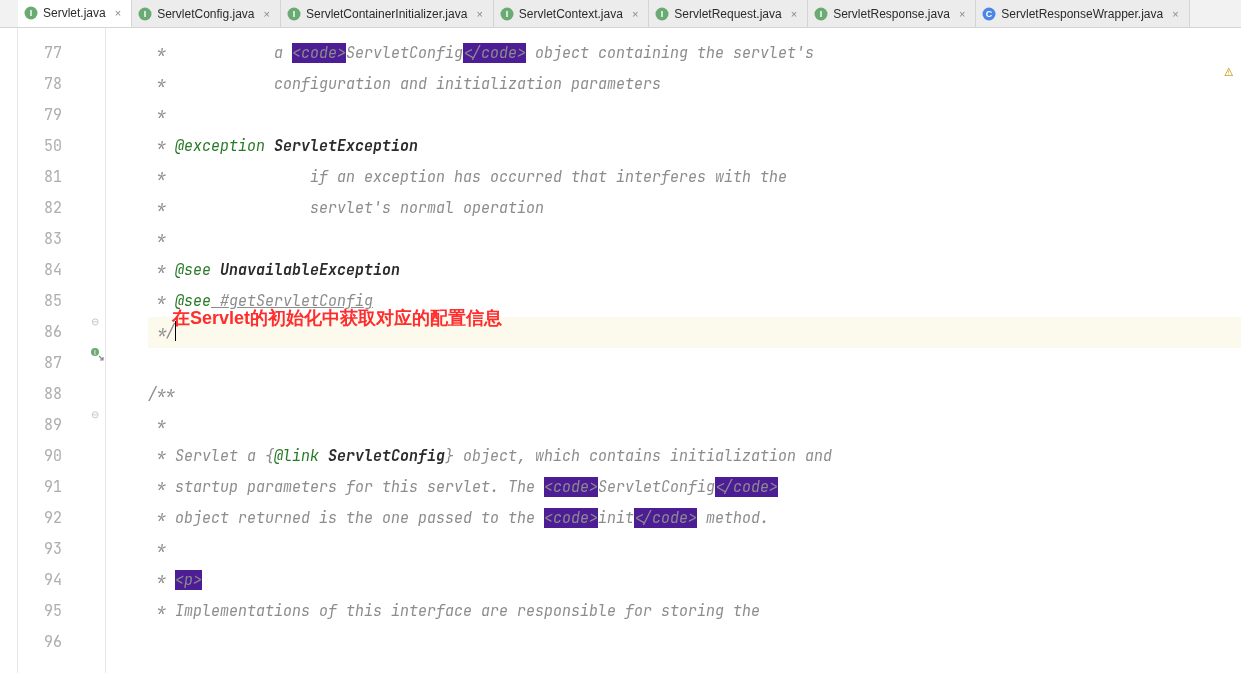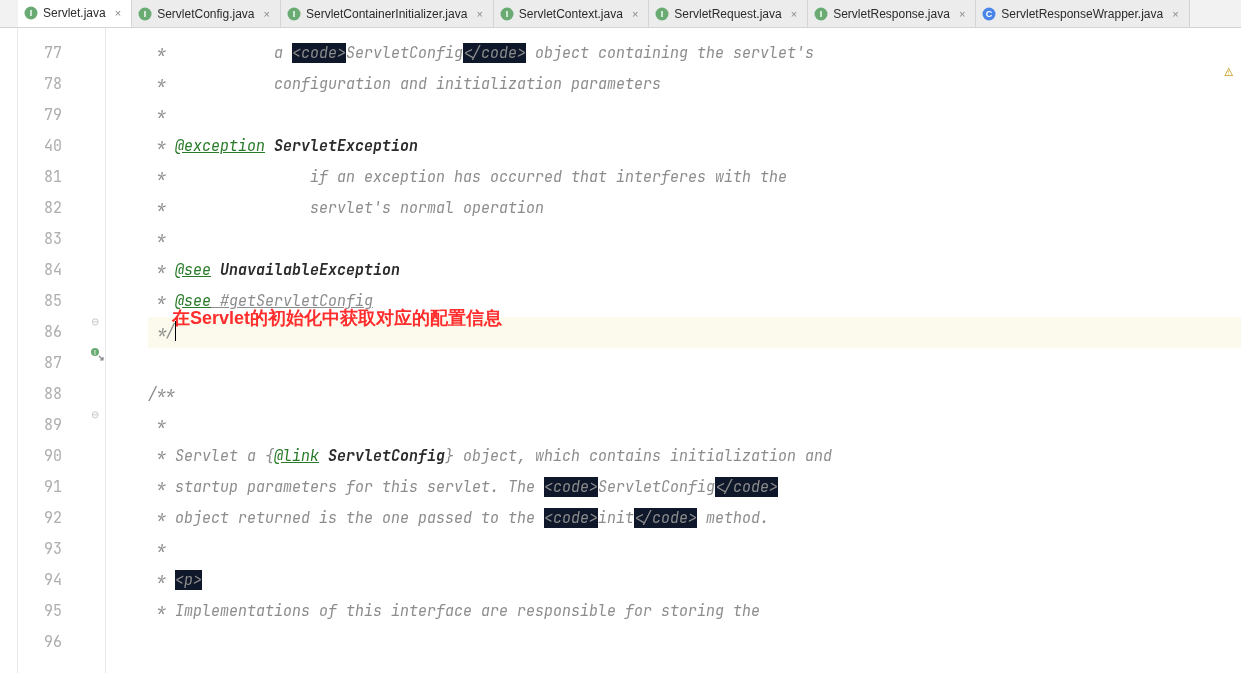--- a/index.html
+++ b/index.html
@@ -81,26 +81,26 @@
     font-family: "JetBrains Mono", Consolas, monospace;
     font-size: 15px;
     padding: 10px 0 0 42px;
     position: relative;
     color: #2b2b2b;
   }
   .ln { height: 31px; line-height: 31px; }
   .code-line { height: 31px; line-height: 31px; white-space: pre; position: relative; }
   .code-line.current { background: #fcfaed; }
   .cm { color: #8c8c8c; font-style: italic; }
-  .tag { color: #287a28; font-style: italic; text-decoration: underline; }
+  .tag { color: #287a28; font-style: italic; }
   .tagname { color: #2b2b2b; font-style: italic; font-weight: bold; }
   .kw { color: #0033b3; }
   .mname { color: #00627a; }
   .type { color: #2b2b2b; }
-  .hl { background: #0f172a; font-style: italic; color: #8c8c8c; }
+  .hl { background: #4c1d95; font-style: italic; color: #8c8c8c; }
   .link { font-style: italic; color: #8c8c8c; text-decoration: underline; }
   .annotation {
     position: absolute;
     color: #ff2d2d;
     font-family: "Segoe UI", Arial, sans-serif;
     font-size: 18px;
     font-weight: bold;
     font-style: normal;
     z-index: 5;
   }
@@ -209,21 +209,21 @@
     <span class="tab-close">×</span>
   </div>
 </div>
 
 <div class="editor-wrap">
   <div class="left-bar"></div>
   <div class="gutter">
     <div class="ln">77</div>
     <div class="ln">78</div>
     <div class="ln">79</div>
-    <div class="ln">40</div>
+    <div class="ln">50</div>
     <div class="ln">81</div>
     <div class="ln">82</div>
     <div class="ln">83</div>
     <div class="ln">84</div>
     <div class="ln">85</div>
     <div class="ln">86</div>
     <div class="ln">87</div>
     <div class="ln">88</div>
     <div class="ln">89</div>
     <div class="ln">90</div>

